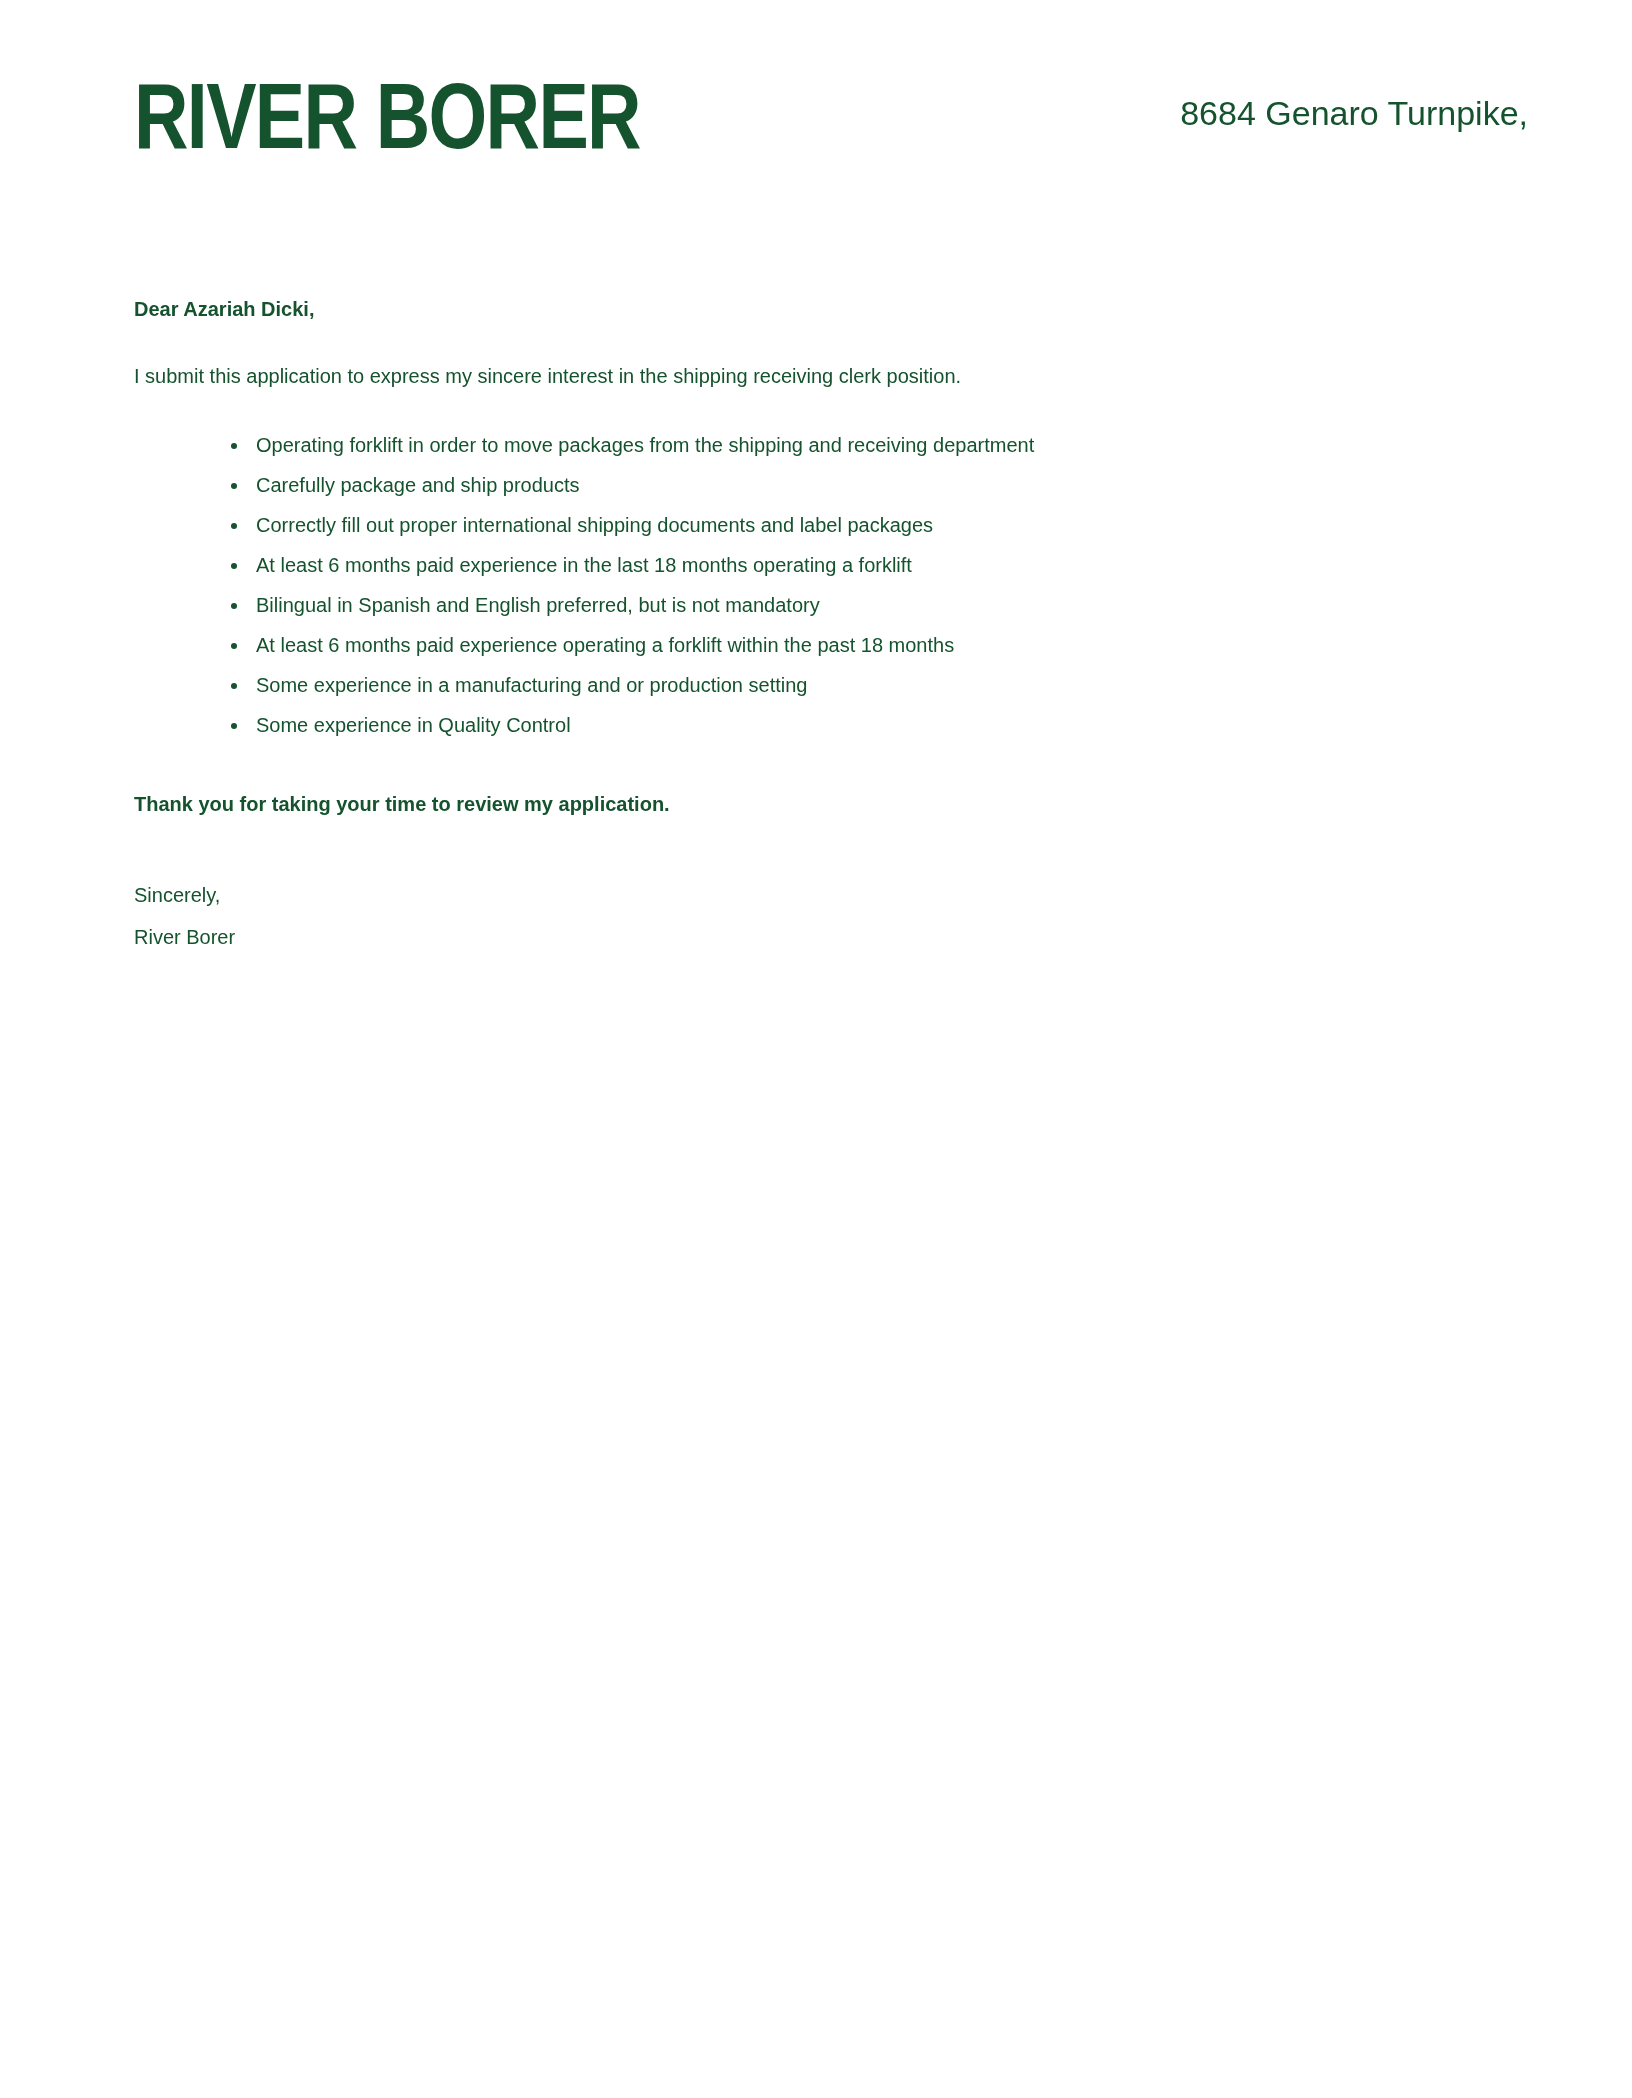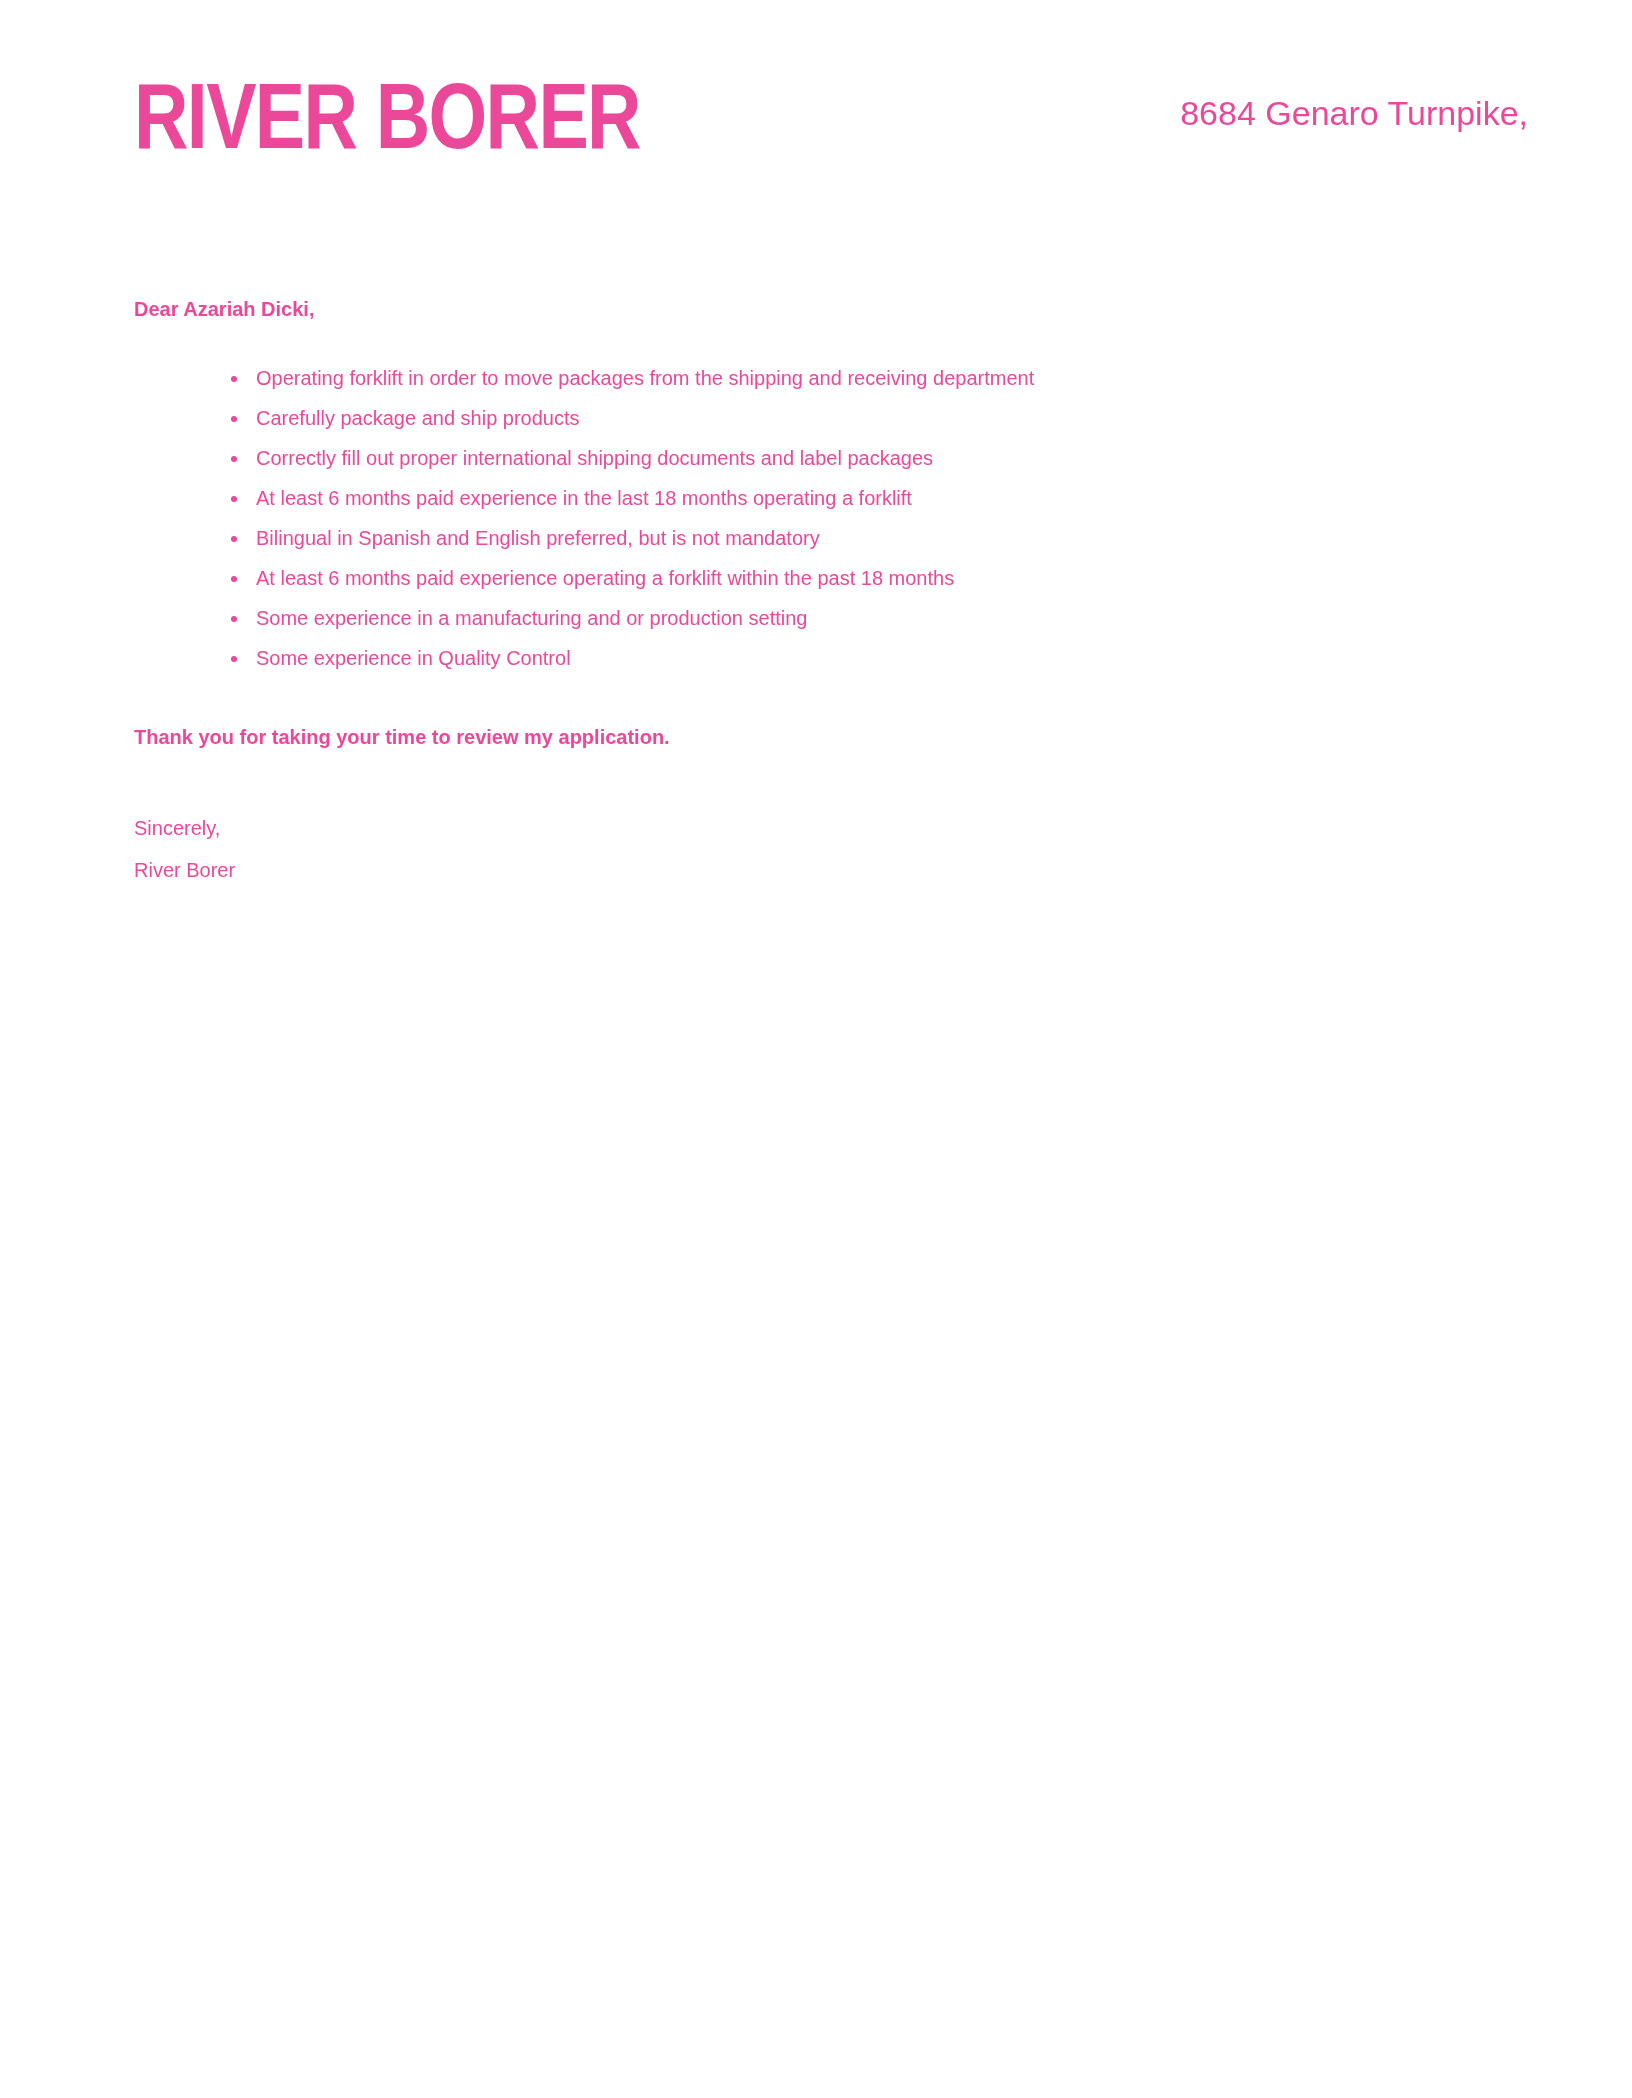--- a/index.html
+++ b/index.html
@@ -5,21 +5,21 @@
   html, body {
     margin: 0;
     padding: 0;
     background: #ffffff;
   }
   .page {
     position: relative;
     width: 1632px;
     height: 2098px;
     background: #ffffff;
-    color: #ec4899;
+    color: #14532d;
     font-family: "Liberation Sans", "DejaVu Sans", sans-serif;
     box-sizing: border-box;
     padding: 70px 104px 0 134px;
     overflow: hidden;
   }
   .header {
     display: flex;
     align-items: flex-start;
     justify-content: space-between;
   }
@@ -80,20 +80,21 @@
     <h1 class="applicant-name">RIVER BORER</h1>
     <div class="contact-address">
       <div>8684 Genaro Turnpike,</div>
     </div>
   </div>
 
   <div class="letter-body">
 
     <div class="salutation">Dear Azariah Dicki,</div>
 
+    <p class="para">I submit this application to express my sincere interest in the shipping receiving clerk position.</p>
 
 
 
     <ul class="requirements">
       <li>Operating forklift in order to move packages from the shipping and receiving department</li>
       <li>Carefully package and ship products</li>
       <li>Correctly fill out proper international shipping documents and label packages</li>
       <li>At least 6 months paid experience in the last 18 months operating a forklift</li>
       <li>Bilingual in Spanish and English preferred, but is not mandatory</li>
       <li>At least 6 months paid experience operating a forklift within the past 18 months</li>

